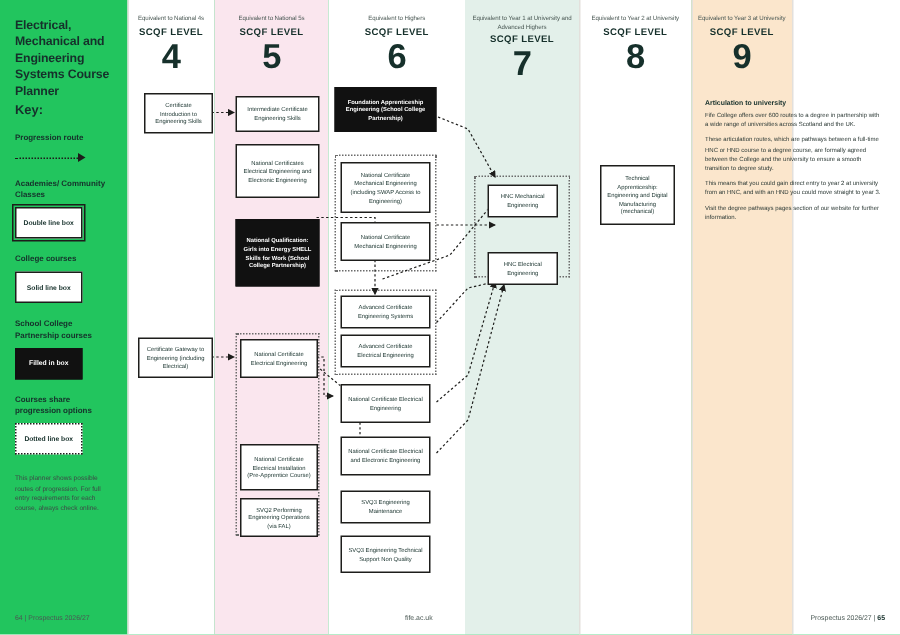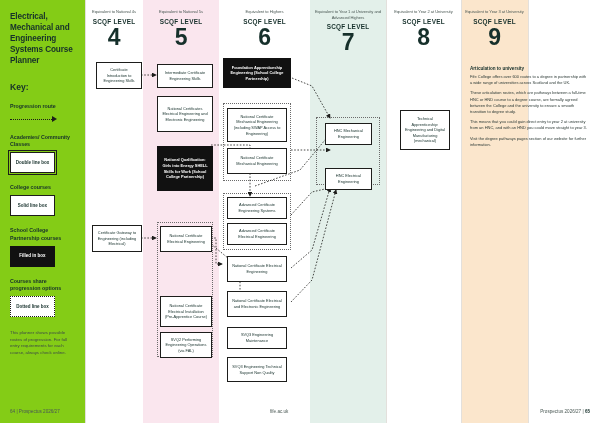--- a/index.html
+++ b/index.html
@@ -6,42 +6,42 @@
   html, body {
     width: 600px; height: 423px;
     font-family: "Liberation Sans", sans-serif;
     background: #ffffff;
     color: #16302b;
     overflow: hidden;
   }
   #page {
     position: relative;
     width: 600px; height: 423px;
-    background: #84cc16;
+    background: #22c55e;
     padding-left: 28px;
   }
   
   .band { position: absolute; top: 0; bottom: 0; }
   .band-5  { left: 143px; width: 76px;  background: #fae6ee; }
   .band-7  { left: 310px; width: 76px;  background: #e3f0ea; }
   .band-9  { left: 461px; width: 67px;  background: #fbe6cc; }
   .band-4  { left: 85px;  width: 58px;  background: #ffffff; }
   .band-6  { left: 219px; width: 91px;  background: #ffffff; }
   .band-8  { left: 386px; width: 75px;  background: #ffffff; }
   .band-10 { left: 528px; width: 72px;  background: #ffffff; }
 
   .vrule { position: absolute; top: 0; bottom: 0; width: 1px; background: #e3e0dc; }
 
   
   #sidebar { position: absolute; left: 0; top: 0; width: 85px; height: 423px; padding: 12px 8px 0 10px; }
   #doc-title {
     font-size: 8.2px; font-weight: bold; line-height: 1.34; letter-spacing: -0.1px;
     color: #16302b; width: 68px;
   }
-  #key-heading { margin-top: 15px; font-size: 8.6px; font-weight: bold; }
+  #key-heading { margin-top: 1px; font-size: 8.6px; font-weight: bold; }
   .key-block { margin-top: 11px; }
   .key-label { font-size: 5.3px; font-weight: bold; line-height: 1.35; color: #16302b; }
   .key-swatch {
     width: 45px; height: 21px; margin-top: 4px;
     display: flex; align-items: center; justify-content: center;
     text-align: center; font-size: 4.5px; font-weight: bold; line-height: 1.3;
   }
   .sw-double { border: 1px solid #1d1d1b; outline: 1px solid #1d1d1b; outline-offset: 1.5px; background: #fff; }
   .sw-solid  { border: 1.2px solid #1d1d1b; background: #fff; }
   .sw-filled { background: #111111; color: #ffffff; border: 1px solid #111111; }

